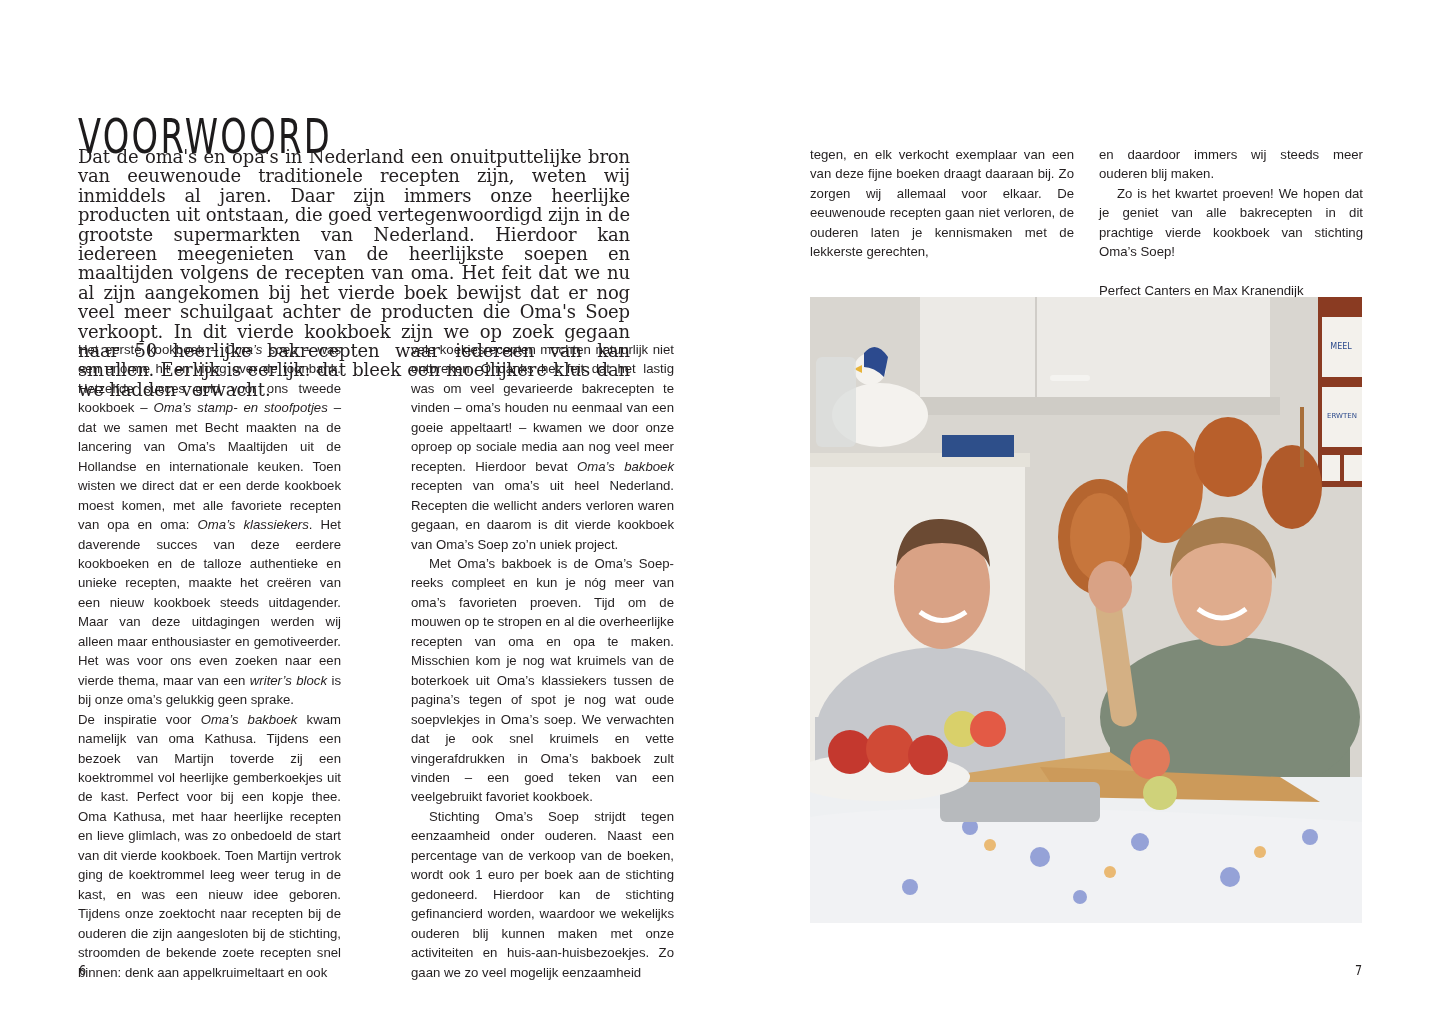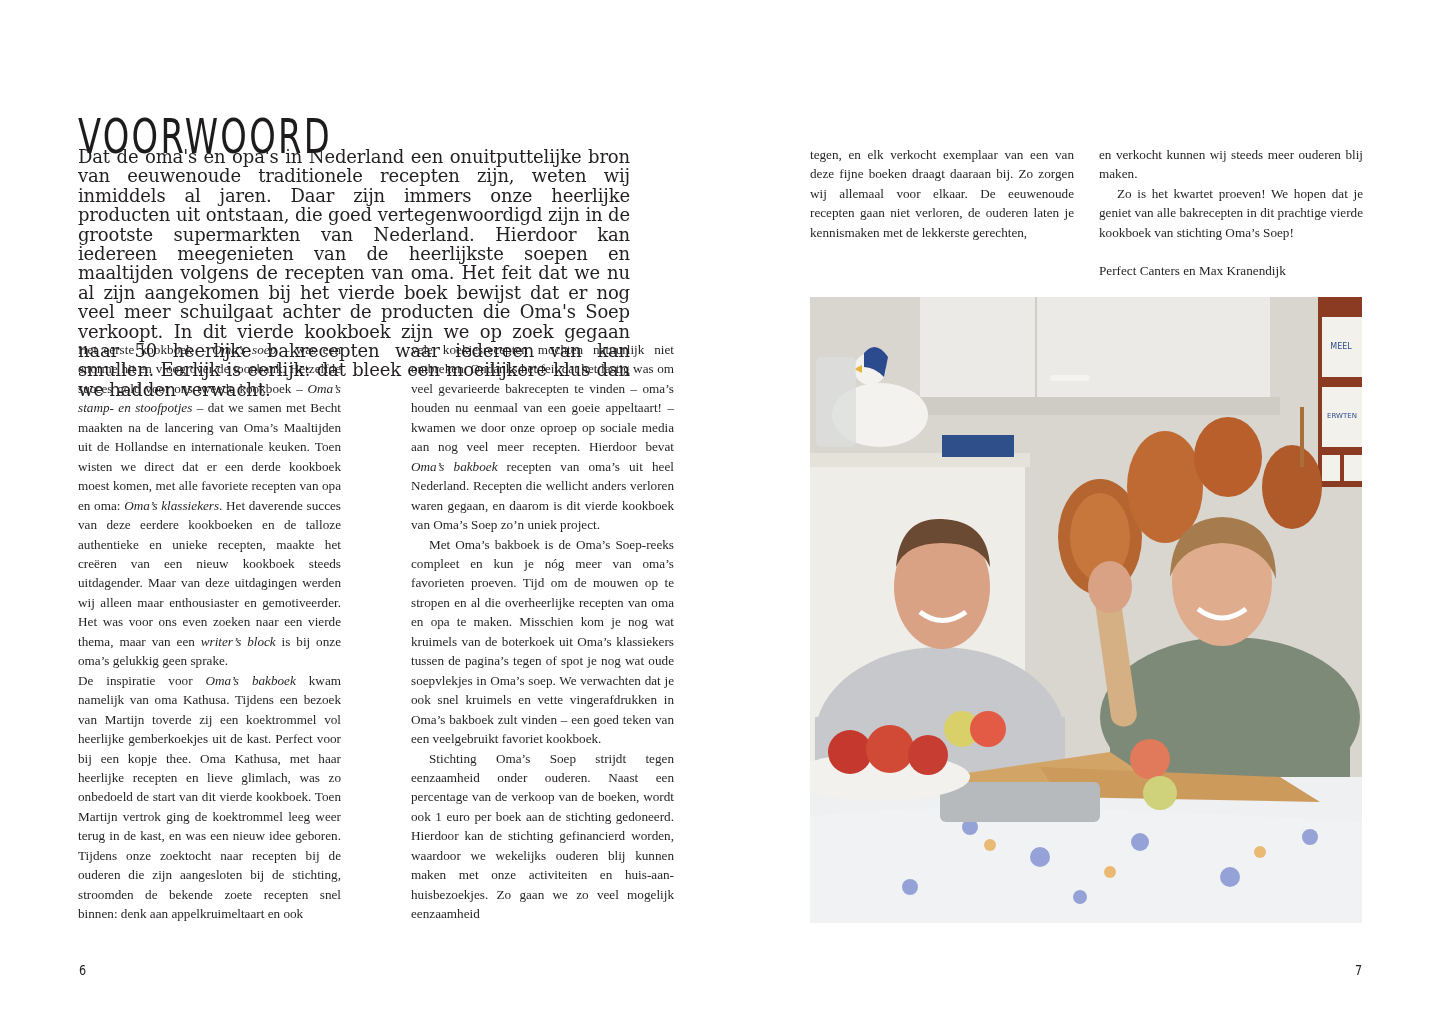--- a/index.html
+++ b/index.html
@@ -17,21 +17,21 @@
   }
   .intro {
     position: absolute; left: 78px; top: 147px; width: 552px;
     font-family: "DejaVu Serif", serif; font-size: 18px; line-height: 19.4px;
     text-align: justify; hyphens: auto;
     letter-spacing: -0.15px;
   }
   .intro p { margin: 0; }
   .col {
     position: absolute; top: 340px;
-    font-family: Liberation Serif, serif; font-size: 13.2px; line-height: 19.45px;
+    font-family: Liberation Sans, sans-serif; font-size: 13.2px; line-height: 19.45px;
     text-align: justify; hyphens: auto;
     color: #231f20;
   }
   .col p { margin: 0; }
   .col p.indent { text-indent: 18px; }
   .col1 { left: 78px; width: 263px; }
   .col2 { left: 366px; width: 263px; margin-left: 45px; }
   .col3 { left: 810px; top: 145px; width: 264px; }
   .col4 { left: 1099px; top: 145px; width: 264px; }
   .sig { margin-top: 19px !important; }
@@ -68,21 +68,21 @@
   <p class="indent">Stichting Oma’s Soep strijdt tegen eenzaamheid onder ouderen. Naast een percentage van de verkoop van de boeken, wordt ook 1 euro per boek aan de stichting gedoneerd. Hierdoor kan de stichting gefinancierd worden, waardoor we wekelijks ouderen blij kunnen maken met onze activiteiten en huis-aan-huisbezoekjes. Zo gaan we zo veel mogelijk eenzaamheid</p>
 </div>
 
 <div class="page-num pn-left">6</div>
 
 <div class="col col3">
   <p>tegen, en elk verkocht exemplaar van een van deze fijne boeken draagt daaraan bij. Zo zorgen wij allemaal voor elkaar. De eeuwenoude recepten gaan niet verloren, de ouderen laten je kennismaken met de lekkerste gerechten,</p>
 </div>
 
 <div class="col col4">
-  <p>en verkocht kunnen wij steeds meer ouderen blij maken.</p>
+  <p>en daardoor immers wij steeds meer ouderen blij maken.</p>
   <p class="indent">Zo is het kwartet proeven! We hopen dat je geniet van alle bakrecepten in dit prachtige vierde kookboek van stichting Oma’s Soep!</p>
   <p class="sig">Perfect Canters en Max Kranendijk</p>
 </div>
 
 <div class="photo">
   <svg width="552" height="626" viewBox="0 0 552 626" xmlns="http://www.w3.org/2000/svg">
 
     <rect x="0" y="0" width="552" height="626" fill="#d9d6d0"></rect>
 
     <rect x="110" y="0" width="350" height="110" fill="#eceae6"></rect>

